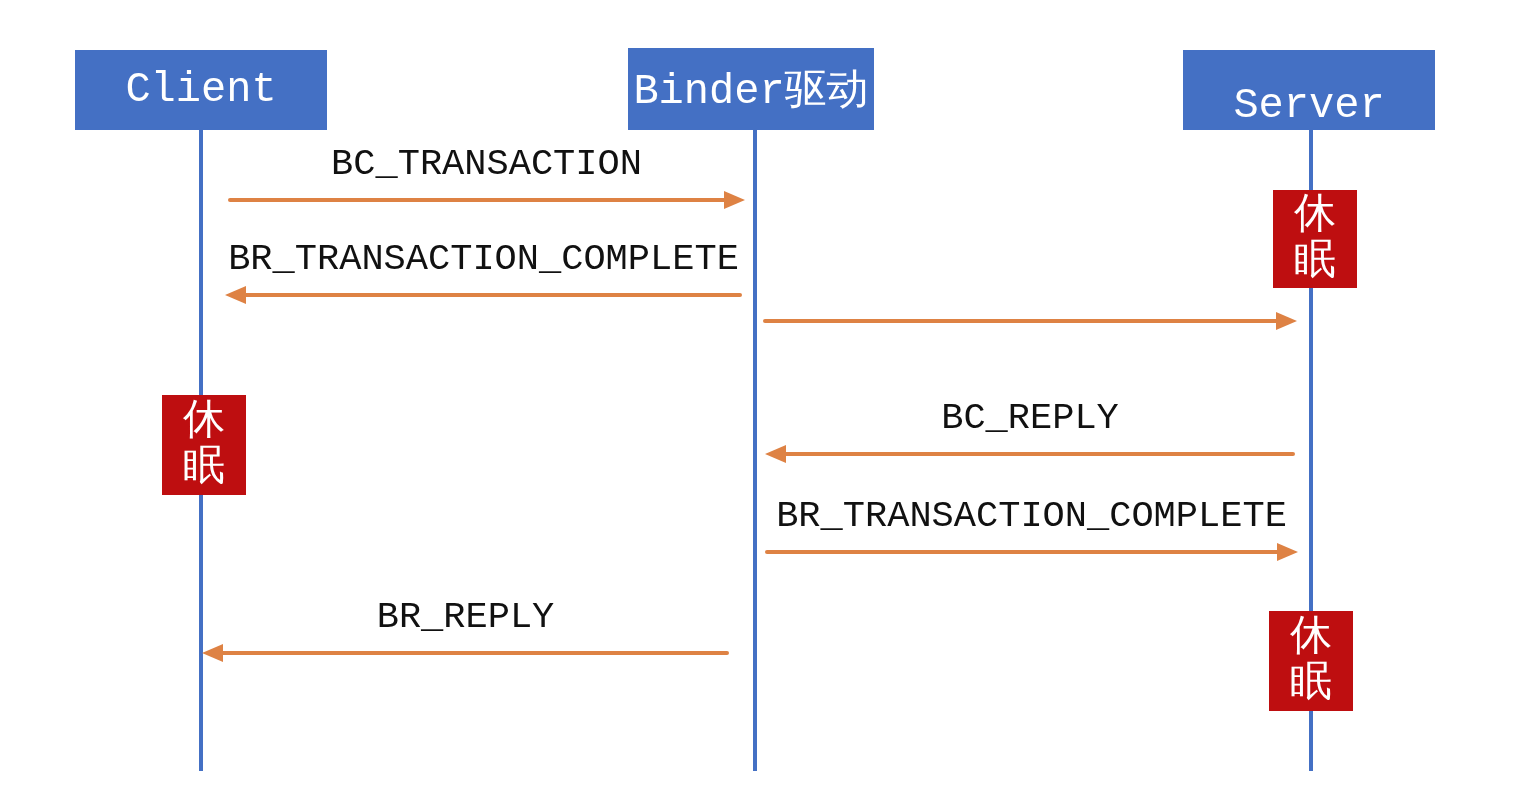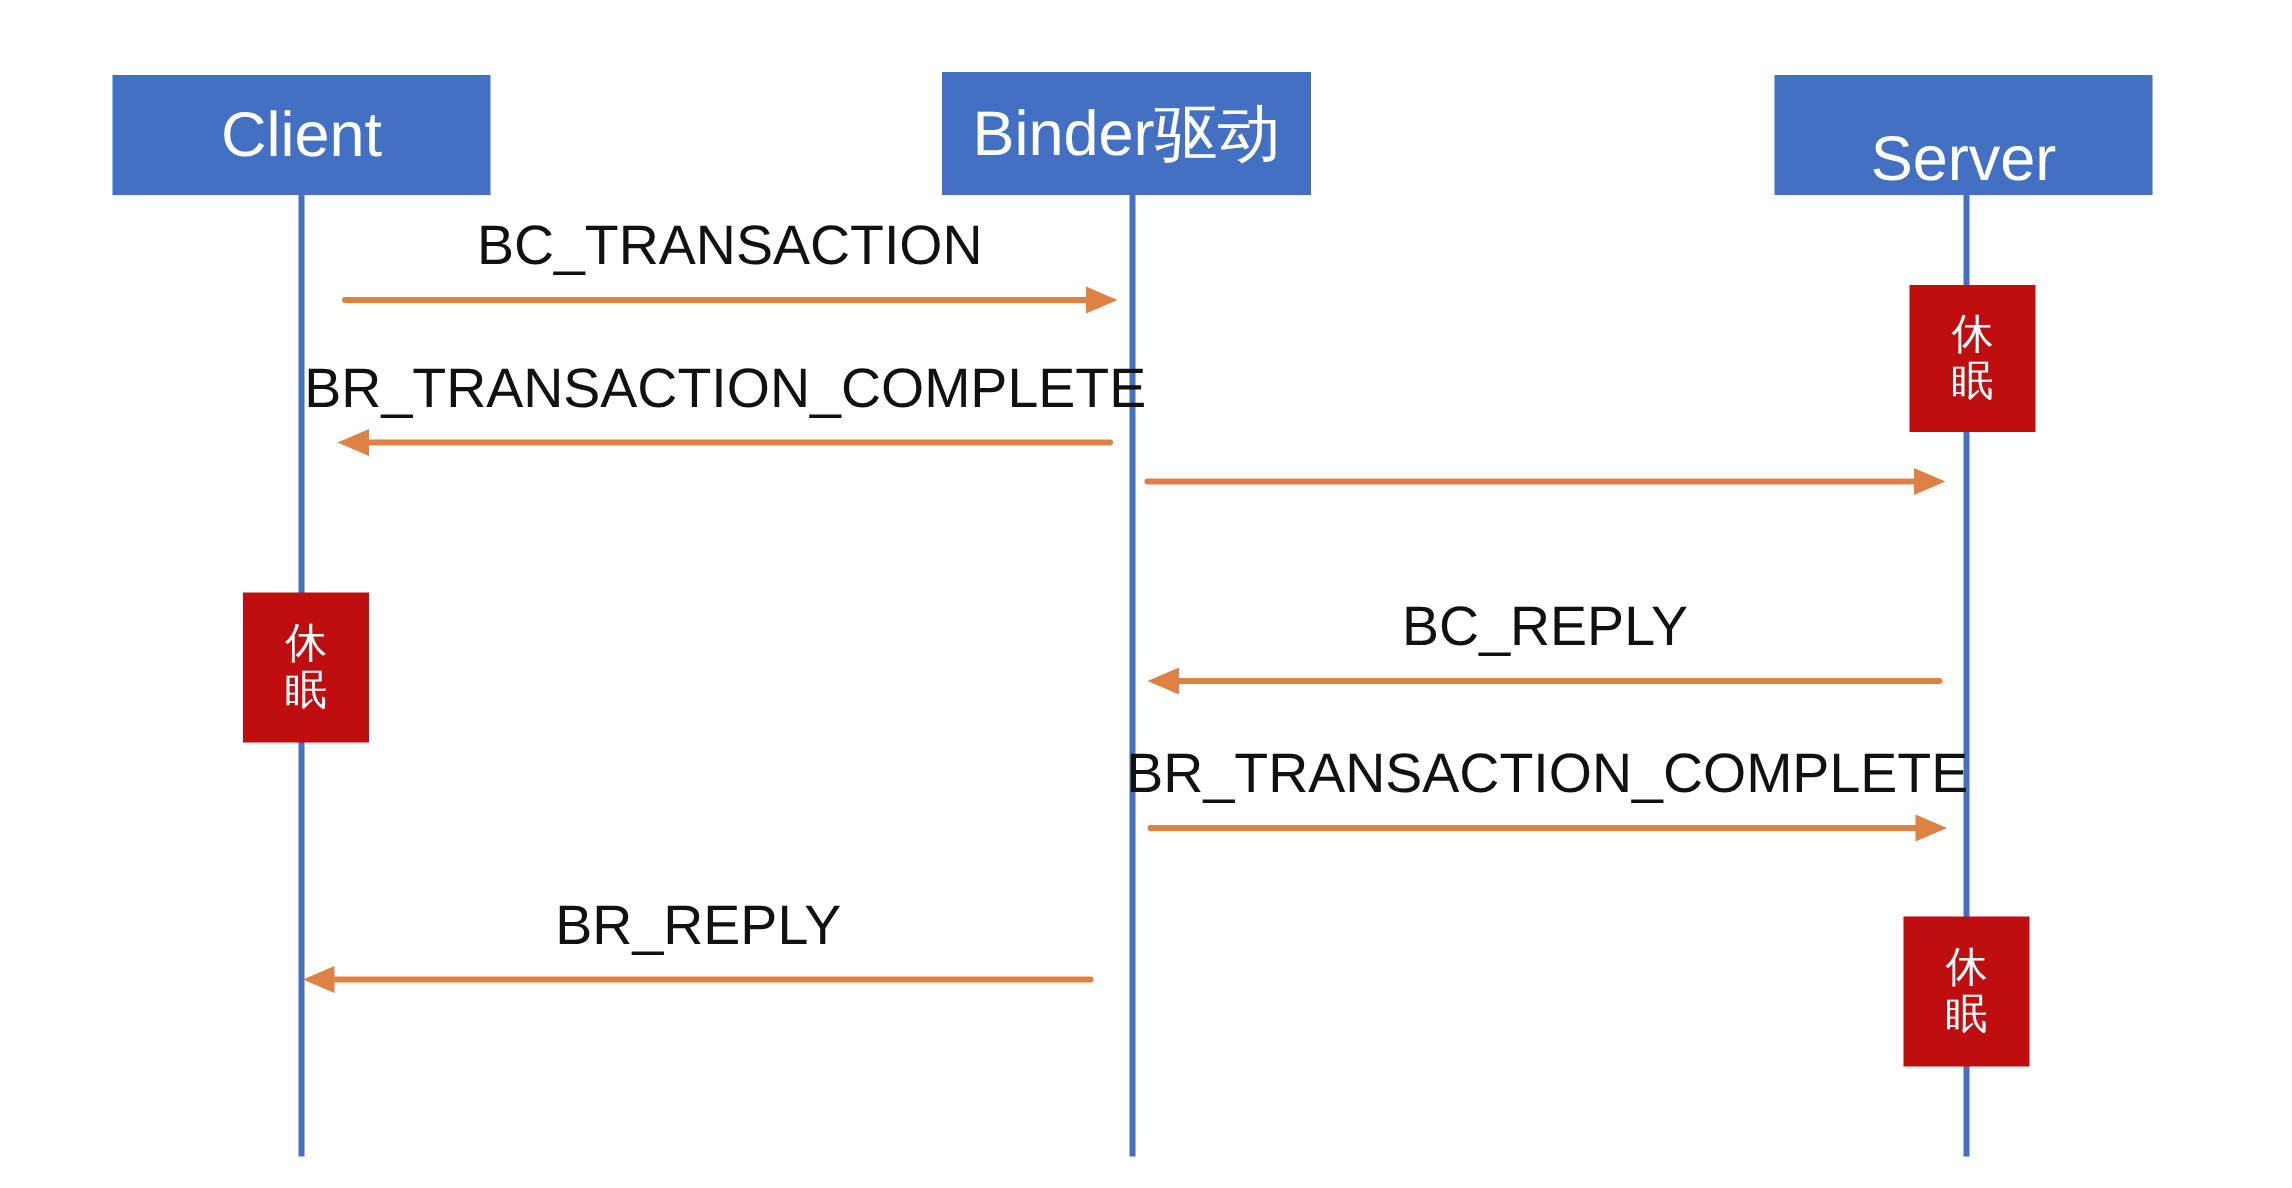--- a/index.html
+++ b/index.html
@@ -11,21 +11,21 @@
     --sleep-text:#FFFFFF;
     --msg-text:#111111;
     --bg:#FFFFFF;
   }
   html,body{margin:0;padding:0;background:var(--bg);}
   .stage{
     position:relative;
     width:1528px;height:792px;
     background:var(--bg);
     overflow:hidden;
-    font-family:Liberation Sans, sans-serif;
+    font-family:Liberation Mono, monospace;
   }
   .actor{
     position:absolute;
     background:var(--actor-fill);
     color:var(--actor-text);
     display:flex;align-items:center;justify-content:center;
     font-size:42px;
     font-weight:normal;
     z-index:3;
     white-space:nowrap;
@@ -67,21 +67,21 @@
   .msg-arrow.right .head{right:0;border-left:21px solid var(--arrow);}
   .msg-arrow.left  .head{left:0;border-right:21px solid var(--arrow);}
   .sleep{
     position:absolute;
     background:var(--sleep-fill);
     color:var(--sleep-text);
     display:flex;align-items:center;justify-content:center;
     z-index:3;
   }
   .sleep-text{
-    font-size:28px;
+    font-size:42px;
     line-height:1.1;
     width:1.15em;
     text-align:center;
     word-break:break-all;
   }
 </style>
 </head>
 <body>
 
 <div class="stage">

